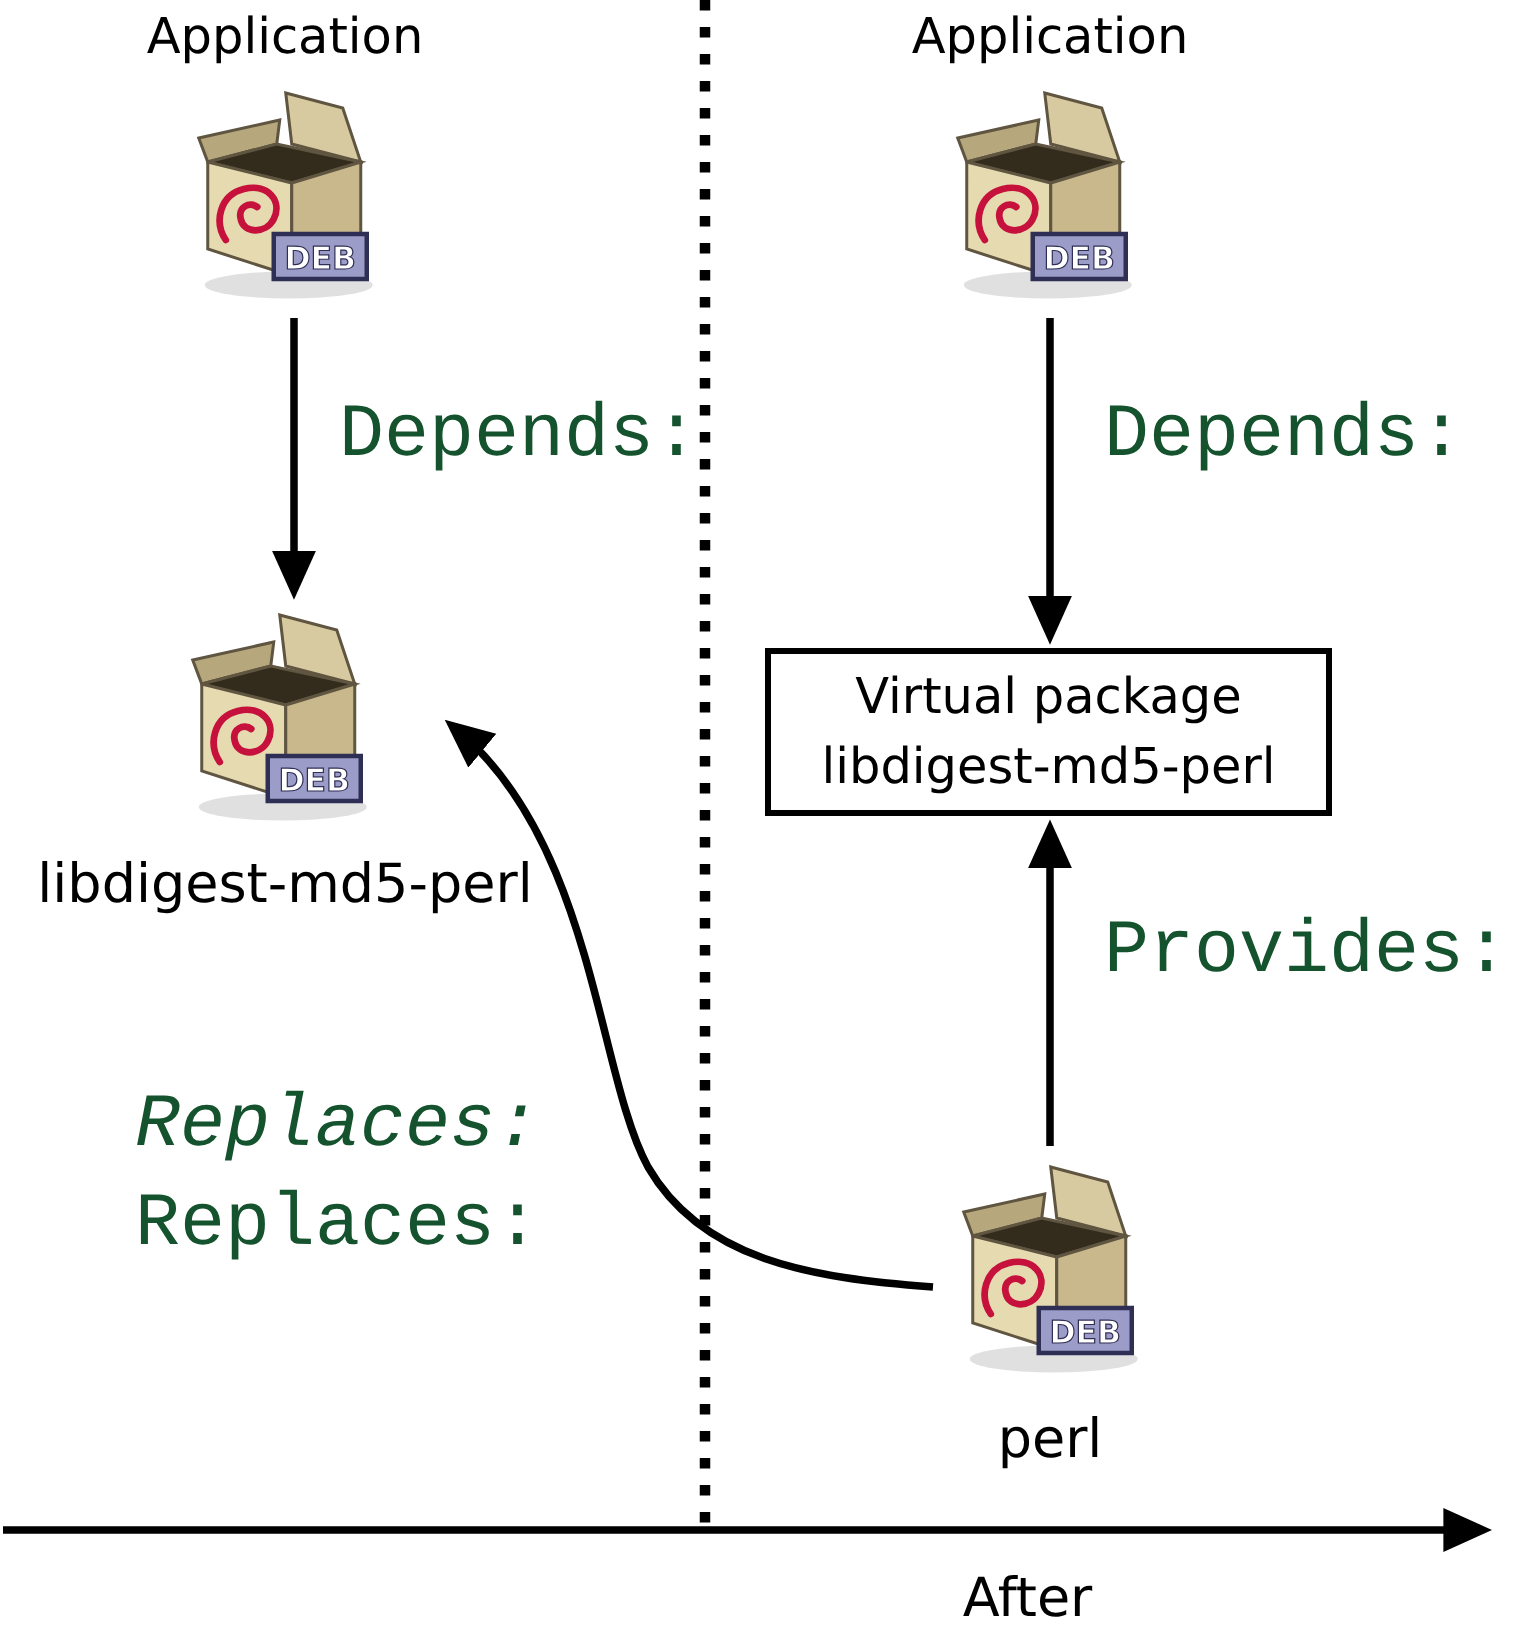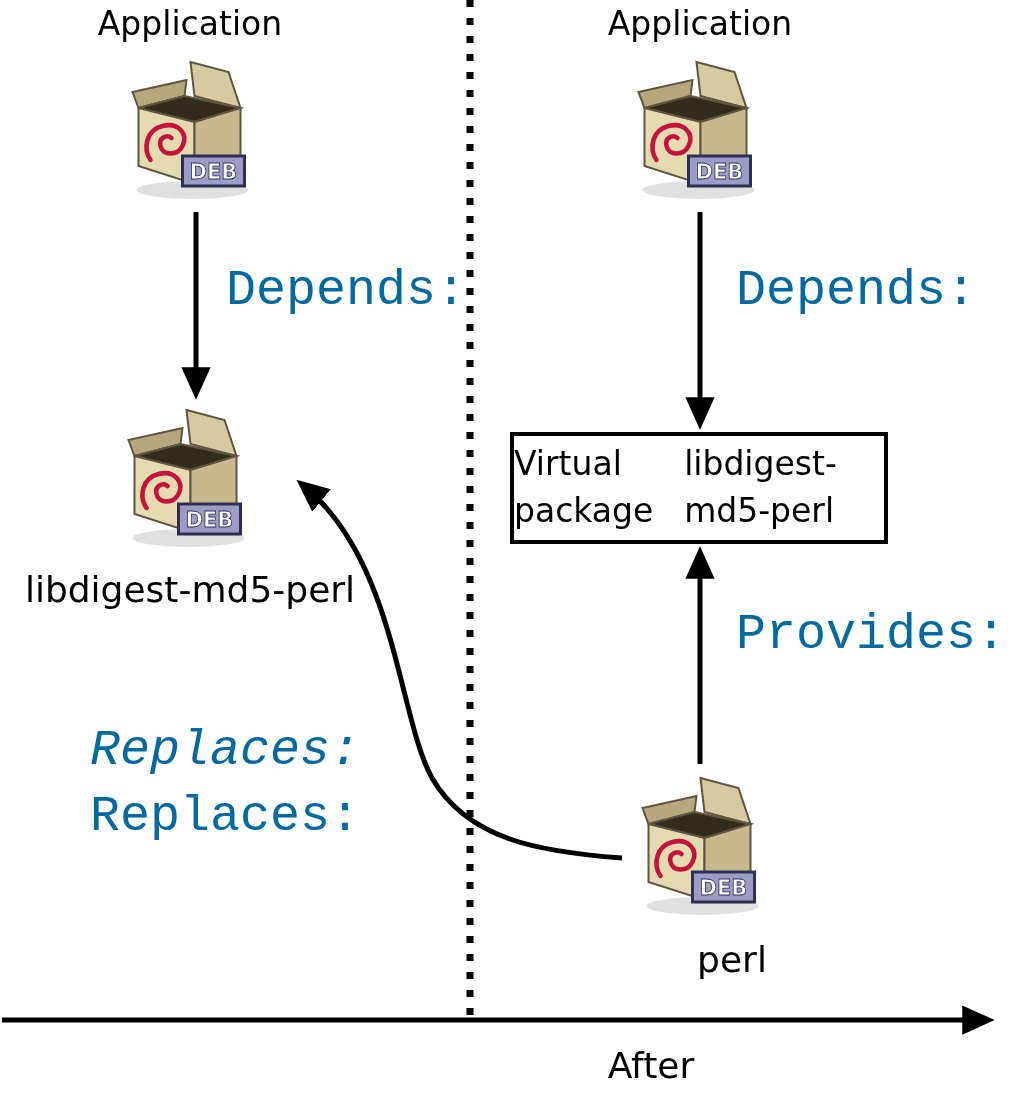--- a/index.html
+++ b/index.html
@@ -2,28 +2,28 @@
 <html><head>
 <meta charset="utf-8">
 <style>
   html,body{margin:0;padding:0;background:#ffffff;}
   #canvas{
     position:relative;width:1024px;height:1094px;background:#ffffff;
     font-family:"DejaVu Sans","Liberation Sans",sans-serif;overflow:hidden;color:#000;
   }
   .abs{position:absolute;}
   .label-sans{font-family:"DejaVu Sans","Liberation Sans",sans-serif;color:#000;}
-  .label-mono{font-family:"Liberation Mono","DejaVu Sans Mono",monospace;color:#0369a1;}
+  .label-mono{font-family:"Liberation Mono","DejaVu Sans Mono",monospace;color:#14532d;}
   .center{text-align:center;}
   #overlay{position:absolute;left:0;top:0;width:1024px;height:1094px;}
   .pkg-icon{position:absolute;}
   .vbox{
     position:absolute;left:510px;top:432px;width:370px;height:104px;
     border:4px solid #000;background:#fff;
-    display:flex;flex-direction:row;align-items:center;justify-content:center;
+    display:flex;flex-direction:column;align-items:center;justify-content:center;
     font-size:33px;line-height:1.42;
   }
   .size33{font-size:33px;line-height:1.2;}
   .size36{font-size:36px;line-height:1.2;}
   .size50{font-size:50px;line-height:1.15;}
   #hidden-defs{position:absolute;width:0;height:0;overflow:hidden;}
 </style>
 </head>
 <body>
 
@@ -97,18 +97,18 @@
     <div>Virtual package</div>
     <div>libdigest-md5-perl</div>
   </div>
 
   <div class="abs label-mono size50" style="left:736px;top:606px;">Provides:</div>
 
   <svg class="pkg-icon" style="left:622px;top:768px;" width="155" height="150" viewBox="0 0 150 150">
     <use href="#deb-pkg"></use>
   </svg>
 
-  <div class="abs label-sans size36 center" style="left:642px;top:938px;width:180px;">perl</div>
+  <div class="abs label-sans size36 center" style="left:610px;top:938px;width:180px;">perl</div>
 
 
-  <div class="abs label-sans size36 center" style="left:566px;top:1044px;width:170px;">After</div>
+  <div class="abs label-sans size36 center" style="left:600px;top:1044px;width:170px;">After</div>
 
 </div>
 
 </body></html>

